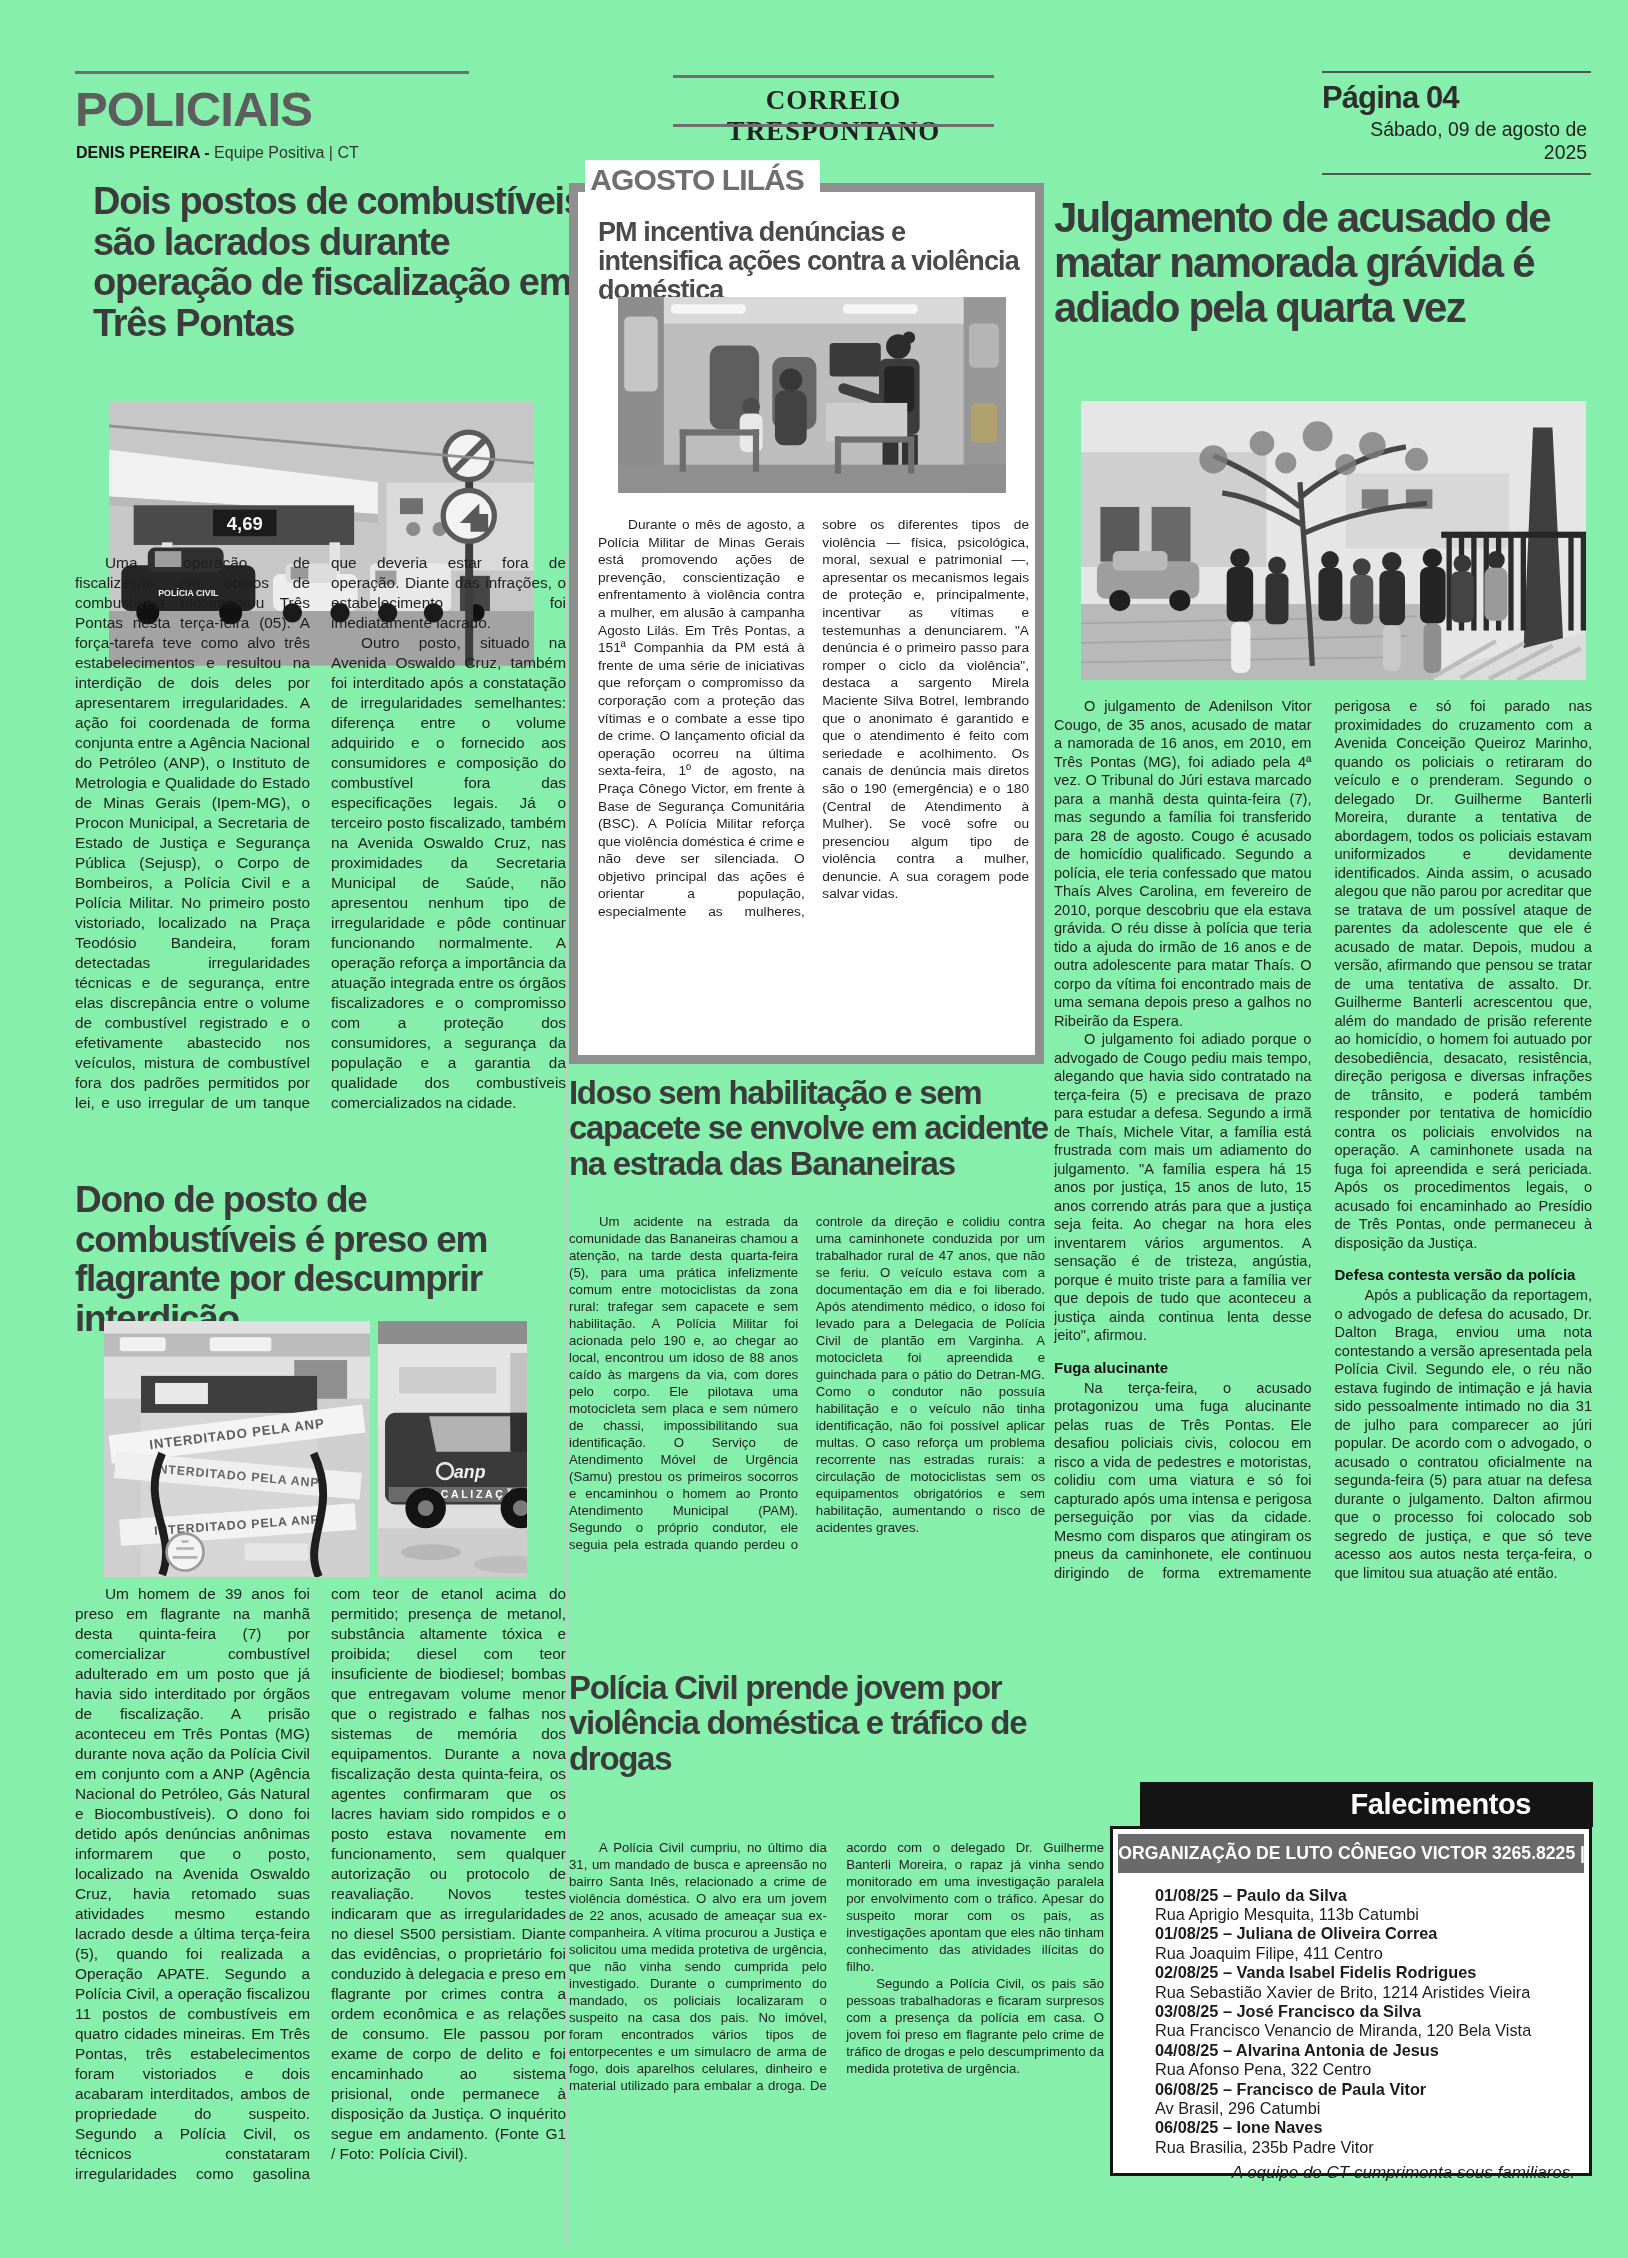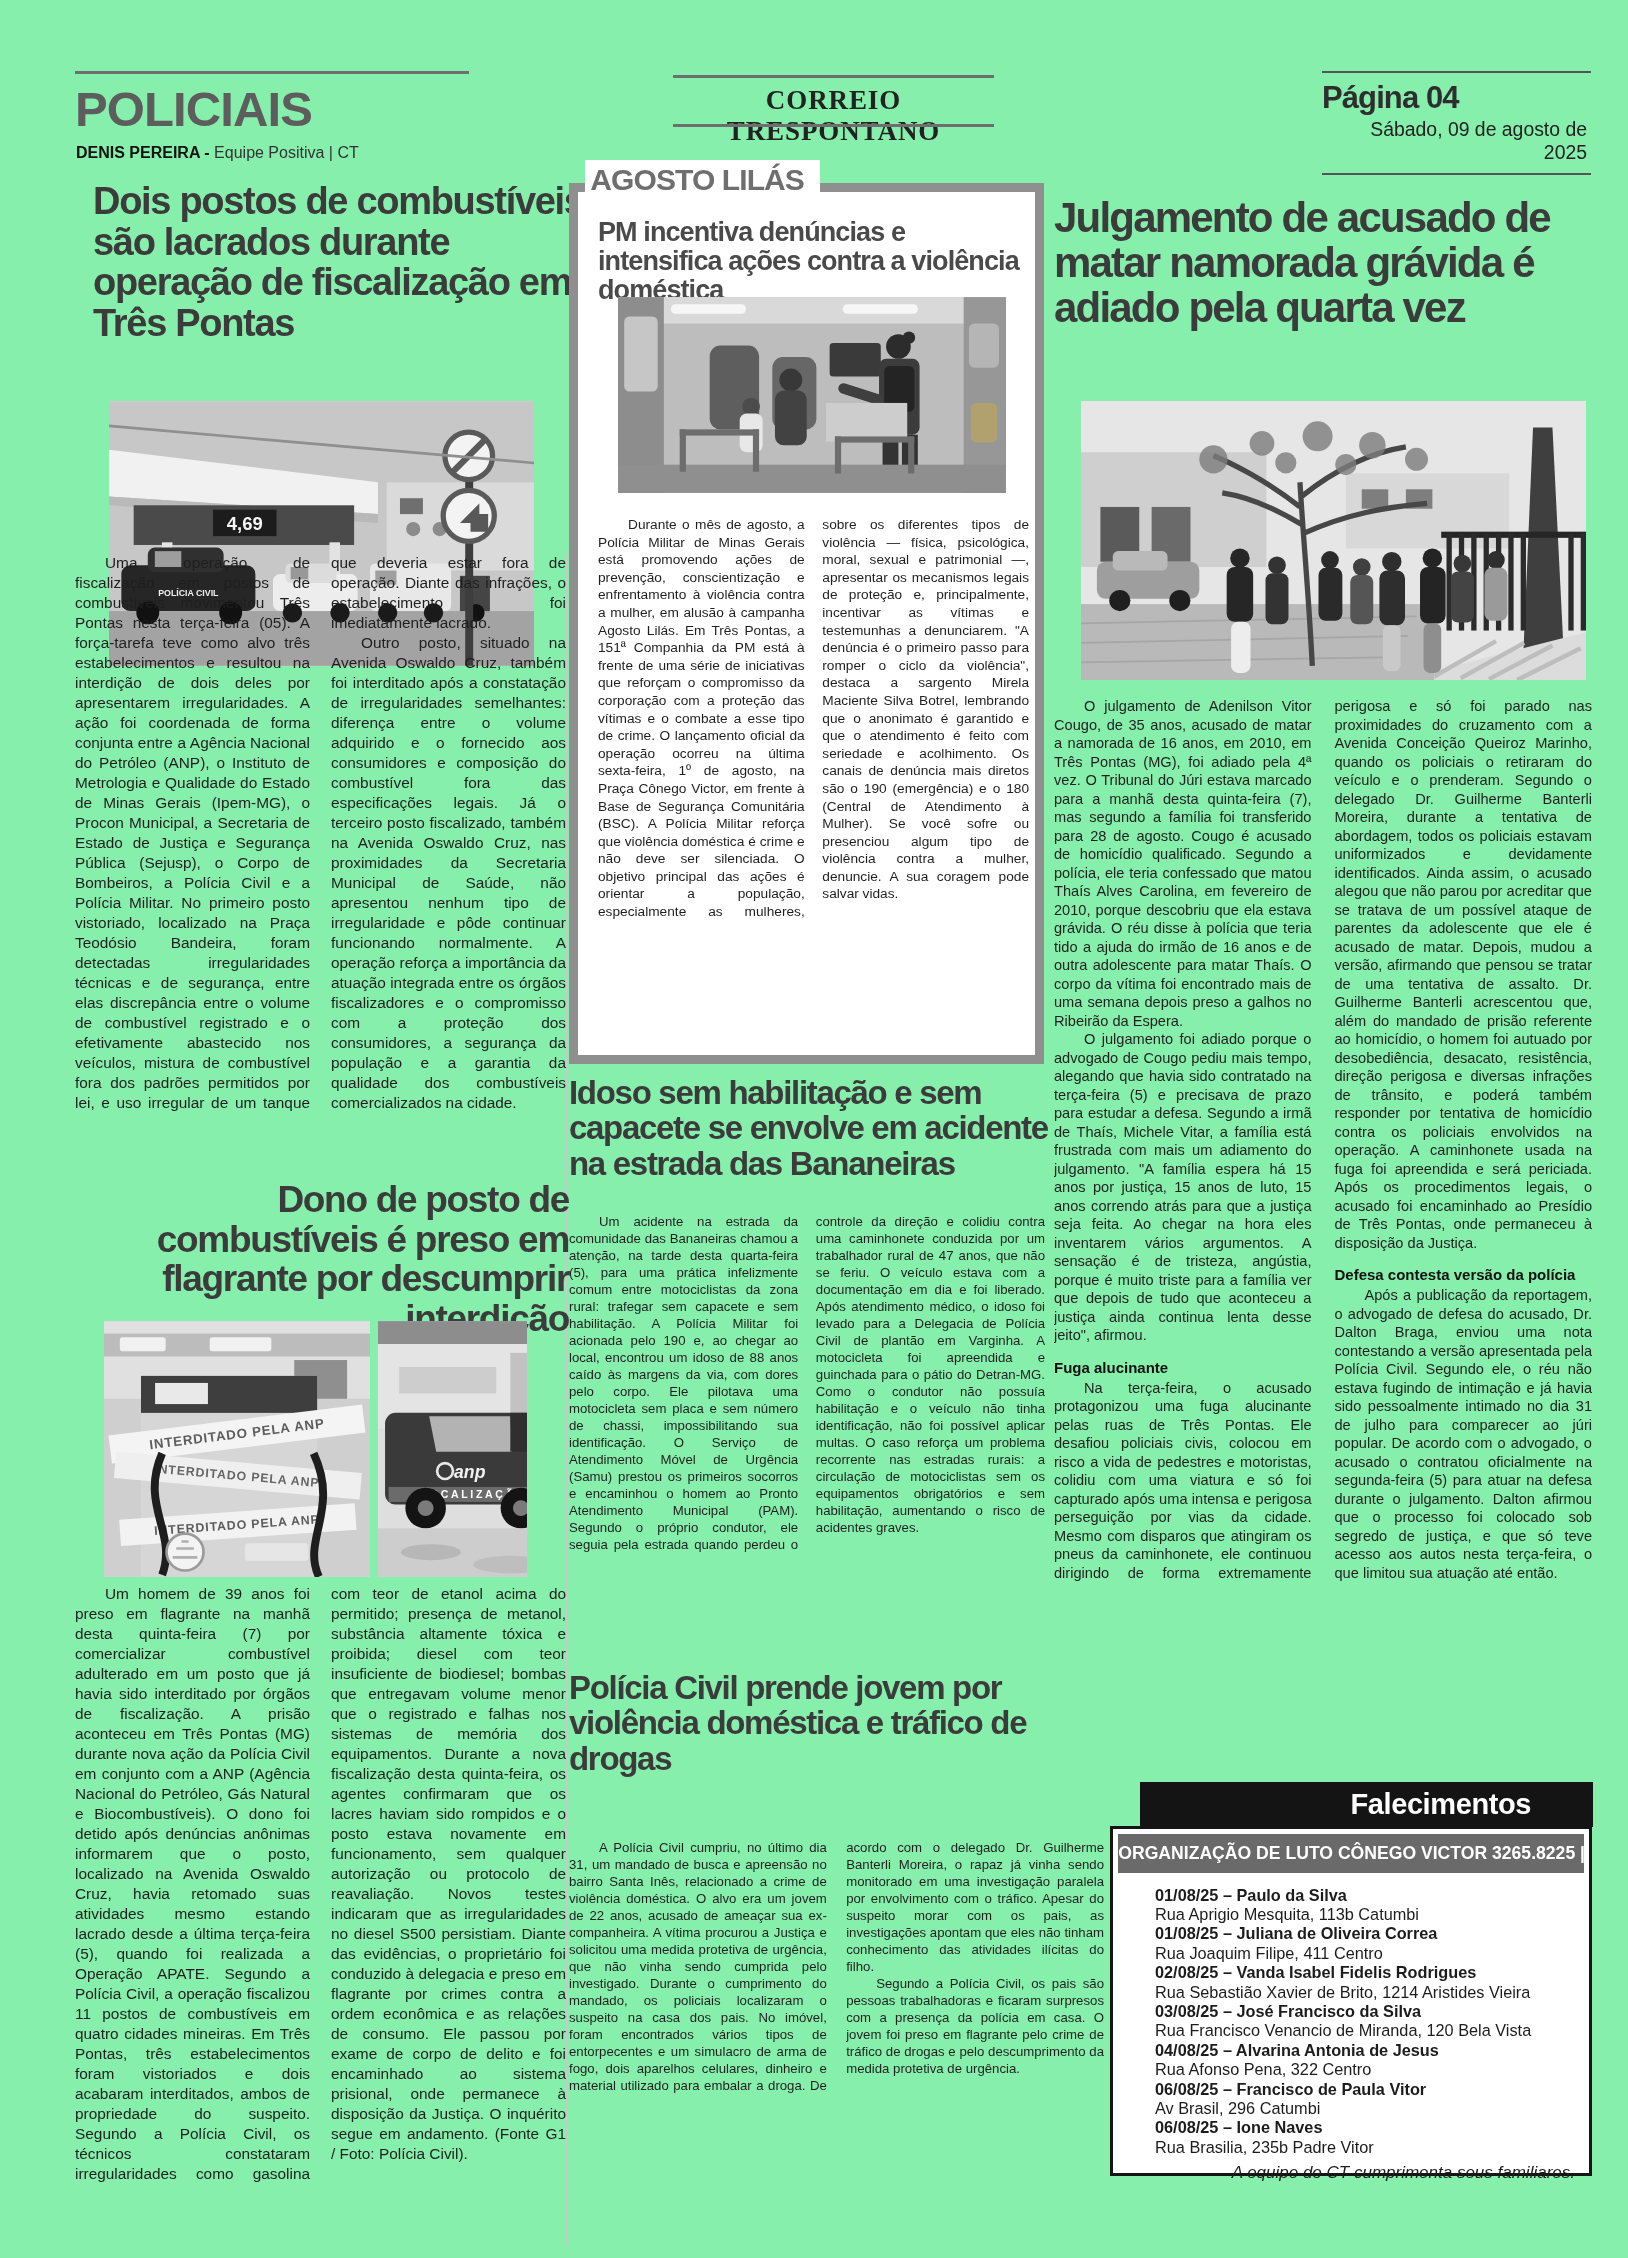--- a/index.html
+++ b/index.html
@@ -241,21 +241,21 @@
 
   <div class="abs body-cols t-16" style="left:1054px;top:697px;width:538px;height:942px;column-gap:23px;">
     <p>O julgamento de Adenilson Vitor Cougo, de 35 anos, acusado de matar a namorada de 16 anos, em 2010, em Três Pontas (MG), foi adiado pela 4ª vez. O Tribunal do Júri estava marcado para a manhã desta quinta-feira (7), mas segundo a família foi transferido para 28 de agosto. Cougo é acusado de homicídio qualificado. Segundo a polícia, ele teria confessado que matou Thaís Alves Carolina, em fevereiro de 2010, porque descobriu que ela estava grávida. O réu disse à polícia que teria tido a ajuda do irmão de 16 anos e de outra adolescente para matar Thaís. O corpo da vítima foi encontrado mais de uma semana depois preso a galhos no Ribeirão da Espera.</p>
     <p>O julgamento foi adiado porque o advogado de Cougo pediu mais tempo, alegando que havia sido contratado na terça-feira (5) e precisava de prazo para estudar a defesa. Segundo a irmã de Thaís, Michele Vitar, a família está frustrada com mais um adiamento do julgamento. "A família espera há 15 anos por justiça, 15 anos de luto, 15 anos correndo atrás para que a justiça seja feita. Ao chegar na hora eles inventarem vários argumentos. A sensação é de tristeza, angústia, porque é muito triste para a família ver que depois de tudo que aconteceu a justiça ainda continua lenta desse jeito", afirmou.</p>
     <h4>Fuga alucinante</h4>
     <p>Na terça-feira, o acusado protagonizou uma fuga alucinante pelas ruas de Três Pontas. Ele desafiou policiais civis, colocou em risco a vida de pedestres e motoristas, colidiu com uma viatura e só foi capturado após uma intensa e perigosa perseguição por vias da cidade. Mesmo com disparos que atingiram os pneus da caminhonete, ele continuou dirigindo de forma extremamente perigosa e só foi parado nas proximidades do cruzamento com a Avenida Conceição Queiroz Marinho, quando os policiais o retiraram do veículo e o prenderam. Segundo o delegado Dr. Guilherme Banterli Moreira, durante a tentativa de abordagem, todos os policiais estavam uniformizados e devidamente identificados. Ainda assim, o acusado alegou que não parou por acreditar que se tratava de um possível ataque de parentes da adolescente que ele é acusado de matar. Depois, mudou a versão, afirmando que pensou se tratar de uma tentativa de assalto. Dr. Guilherme Banterli acrescentou que, além do mandado de prisão referente ao homicídio, o homem foi autuado por desobediência, desacato, resistência, direção perigosa e diversas infrações de trânsito, e poderá também responder por tentativa de homicídio contra os policiais envolvidos na operação. A caminhonete usada na fuga foi apreendida e será periciada. Após os procedimentos legais, o acusado foi encaminhado ao Presídio de Três Pontas, onde permaneceu à disposição da Justiça.</p>
     <h4>Defesa contesta versão da polícia</h4>
     <p>Após a publicação da reportagem, o advogado de defesa do acusado, Dr. Dalton Braga, enviou uma nota contestando a versão apresentada pela Polícia Civil. Segundo ele, o réu não estava fugindo de intimação e já havia sido pessoalmente intimado no dia 31 de julho para comparecer ao júri popular. De acordo com o advogado, o acusado o contratou oficialmente na segunda-feira (5) para atuar na defesa durante o julgamento. Dalton afirmou que o processo foi colocado sob segredo de justiça, e que só teve acesso aos autos nesta terça-feira, o que limitou sua atuação até então.</p>
   </div>
 
-  <div class="abs headline h-xl" style="left:75px;top:1180px;width:494px;font-size:37px;text-align:right;">Dono de posto de combustíveis é preso em flagrante por descumprir interdição</div>
+  <div class="abs headline h-xl" style="left:75px;top:1180px;width:494px;font-size:37px;">Dono de posto de combustíveis é preso em flagrante por descumprir interdição</div>
 
   <div class="abs photo" style="left:104px;top:1321px;width:266px;height:256px;">
     <svg viewBox="0 0 302 290" width="266" height="256">
       <rect x="0" y="0" width="302" height="290" fill="#cfcfcf"></rect>
       <rect x="0" y="0" width="302" height="88" fill="#e0e0e0"></rect>
       <rect x="0" y="14" width="302" height="26" fill="#bcbcbc"></rect>
       <rect x="18" y="18" width="52" height="16" rx="3" fill="#f1f1f1"></rect>
         <rect x="120" y="18" width="70" height="16" rx="3" fill="#f1f1f1"></rect>
       <rect x="216" y="44" width="60" height="44" fill="#8f8f8f"></rect>
       <rect x="42" y="62" width="200" height="228" fill="#d6d6d6"></rect>

